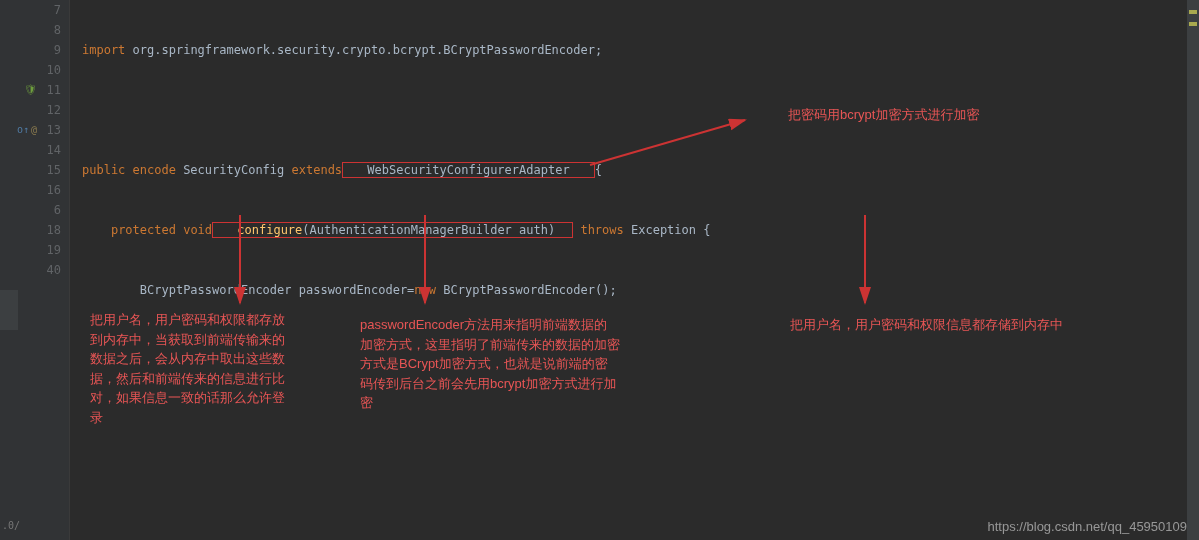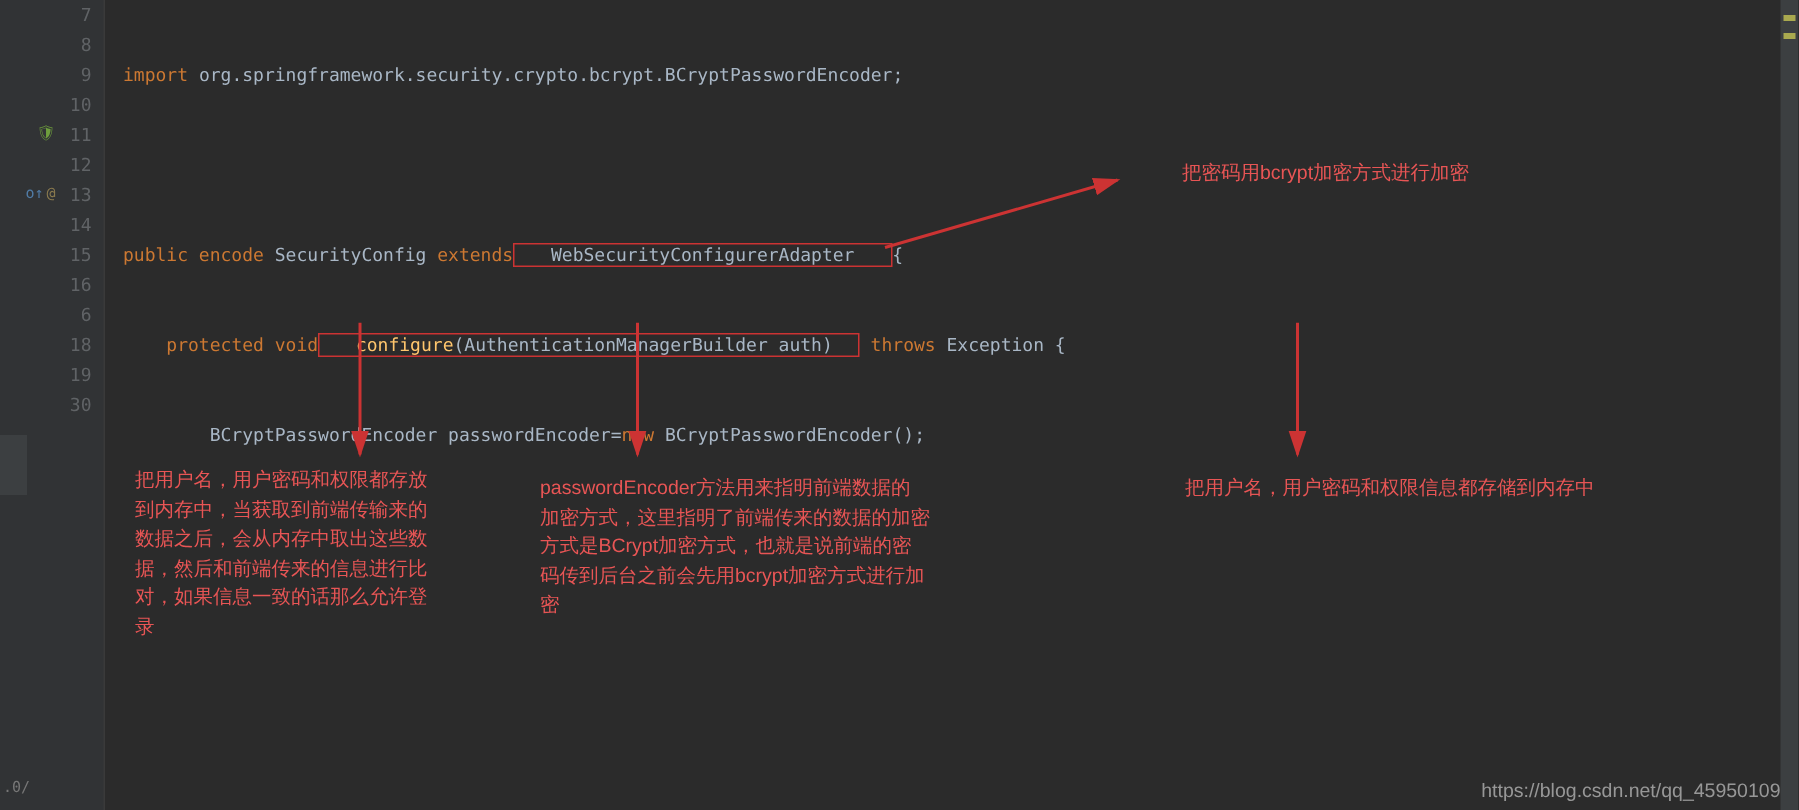--- a/index.html
+++ b/index.html
@@ -147,21 +147,21 @@
     <div class="gutter-row">
         <span class="gutter-num">6</span>
       </div>
     <div class="gutter-row">
         <span class="gutter-num">18</span>
       </div>
     <div class="gutter-row">
         <span class="gutter-num">19</span>
       </div>
     <div class="gutter-row">
-        <span class="gutter-num">30</span>
+        <span class="gutter-num">40</span>
       </div>
   </div>
 
   <div class="code-area">
     <div class="code-line"><span class="kw">import</span><span> org.springframework.security.crypto.bcrypt.BCryptPasswordEncoder;</span></div>
     <div class="code-line"></div>
     <div class="code-line"><span class="kw">public encode</span><span> SecurityConfig </span><span class="kw">extends</span><span class="border-red"><span> WebSecurityConfigurerAdapter </span></span><span>{</span></div>
     <div class="code-line">    <span class="kw">protected void</span><span class="border-red"><span class="method"> configure</span><span>(AuthenticationManagerBuilder auth)</span></span><span class="kw"> throws</span><span> Exception {</span></div>
     <div class="code-line">        <span>BCryptPasswordEncoder passwordEncoder=</span><span class="kw">new</span><span> BCryptPasswordEncoder();</span></div>
     

